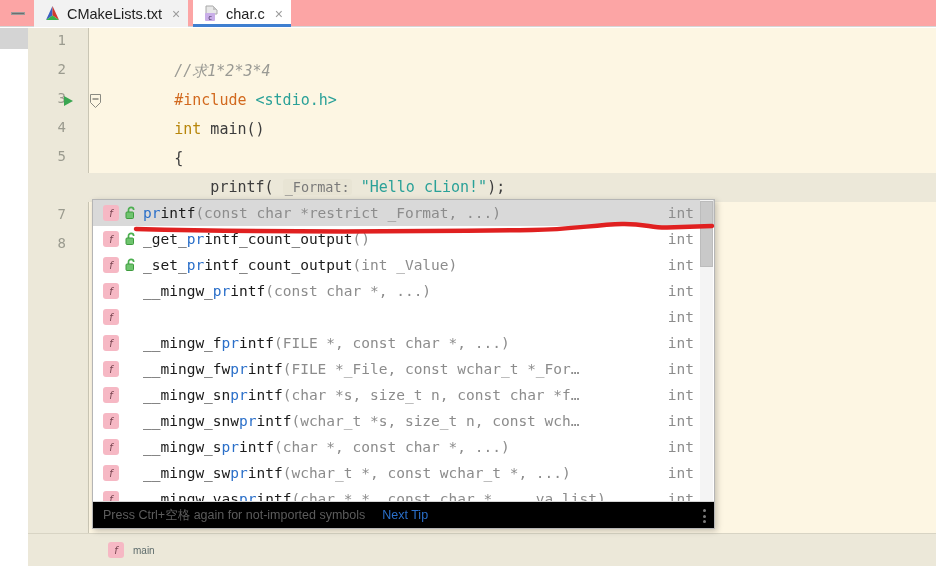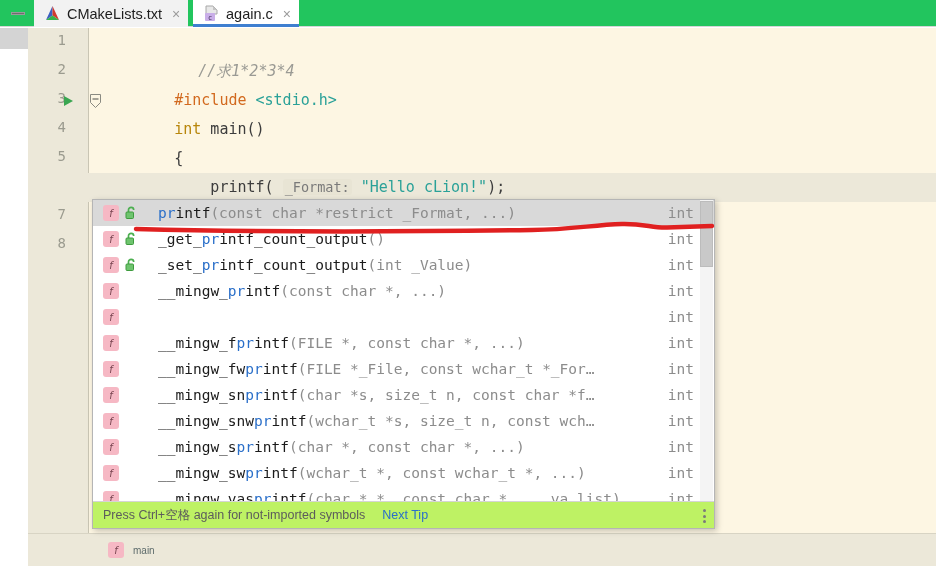--- a/index.html
+++ b/index.html
@@ -10,21 +10,21 @@
     font-family: "Liberation Sans", sans-serif;
     font-size: 13px;
     color: #2b2b2b;
     overflow: hidden;
     position: relative;
   }
 
   
   #titlebar {
     position:absolute; left:0; top:0; width:936px; height:27px;
-    background:#22c55e;
+    background:#fca5a5;
     border-bottom:1px solid #d6d6d6;
   }
   #min-btn {
     position:absolute; left:8px; top:6px; width:20px; height:14px;
     display:flex; align-items:center; justify-content:center;
   }
   #min-btn .bar { width:14px; height:3px; background:#6e6e6e; border:1px solid #9a9a9a; }
 
   .tab {
     position:absolute; top:0; height:27px;
@@ -85,21 +85,21 @@
   }
   #code {
     position:absolute; left:74px; top:0; right:0; height:505px;
     font-family:"DejaVu Sans Mono", monospace;
     font-size:15px;
     line-height:29px;
     white-space:pre;
   }
   .cl { position:absolute; left:0; height:29px; }
   .caret-line { position:absolute; left:-74px; right:0; height:29px; background:#ece8d9; }
-  .cm { color:#9a9a94; font-style:italic;margin-left:24px; }
+  .cm { color:#9a9a94; font-style:italic; }
   .kw { color:#b8860b; }
   .pp { color:#d2691e; }
   .str { color:#2aa198; }
   .hdr { color:#2aa198; }
   .pl { color:#3d3d3d; }
   .hint { color:#7a7a7a; background:#e8e4d4; border-radius:3px; padding:0 2px; font-size:13.5px; }
   .caret { display:inline-block; width:2px; height:18px; background:#e03030; vertical-align:-3px; }
 
   
   .foldmark { position:absolute; left:61px; width:13px; height:14px; }
@@ -122,37 +122,37 @@
     font-size:14.5px; white-space:nowrap;
     background:#ffffff;
   }
   .citem.sel { background:#d9d9d9; }
   .badge-f {
     width:16px; height:16px; flex:none; background:#f6b8c4; border-radius:3px;
     color:#7a4652; font-family:"DejaVu Sans", sans-serif; font-size:10px;
     display:flex; align-items:center; justify-content:center; font-style:italic;
   }
   .lockslot { width:16px; height:16px; flex:none; margin-left:4px; }
-  .citem .text { margin-left:19px; color:#1b1b1b; }
+  .citem .text { margin-left:4px; color:#1b1b1b; }
   .citem .text .m { color:#2a6fc9; }
   .citem .text .sig { color:#8c8c8c; }
   .citem .ret {
     position:absolute; right:22px; color:#8c8c8c; font-size:14.5px;
   }
   
   #popup-scroll {
     position:absolute; right:1px; top:0; width:13px; height:302px; background:#f4f4f4;
   }
   #popup-thumb {
     position:absolute; right:1px; top:1px; width:13px; height:66px; background:#c9c9c9;
     border:1px solid #bcbcbc;
   }
   #popup-status {
     position:absolute; left:0; bottom:0; width:623px; height:27px;
-    border-top:1px solid #d5d5d5; background:#bef264;
+    border-top:1px solid #d5d5d5; background:#000000;
     display:flex; align-items:center; padding:0 10px;
     font-family:"Liberation Sans", sans-serif; font-size:12.5px; color:#5c5c5c;
   }
   #popup-status .tip { color:#2a6fc9; margin-left:17px; }
   #kebab {
     position:absolute; right:10px; top:7px; width:4px; height:14px;
     display:flex; flex-direction:column; justify-content:space-between; align-items:center;
   }
   #kebab i { width:3px; height:3px; background:#7a7a7a; border-radius:50%; display:block; }
 
@@ -195,21 +195,21 @@
 
   <div class="tab active" id="tab-main">
     <span class="ico-cfile">
       <svg width="17" height="17" viewBox="0 0 17 17">
         <path d="M3 1 h7 l4 4 v4 h-11 z" fill="#e8e8e8" stroke="#a8a8a8" stroke-width="1"></path>
         <path d="M10 1 v4 h4 z" fill="#c4c4c4"></path>
         <rect x="2" y="8" width="10" height="8" rx="1" fill="#c9aee8"></rect>
         <text x="7" y="14.6" font-family="DejaVu Sans Mono, monospace" font-size="7" fill="#3a2b55" text-anchor="middle">c</text>
       </svg>
     </span>
-    <span class="label">again.c</span>
+    <span class="label">char.c</span>
     <span class="close">×</span>
   </div>
 </div>
 
 <div id="editor">
 
   <div id="gray-block"></div>
   <div id="bottom-left-white"></div>
 
   <div id="editor-body">

